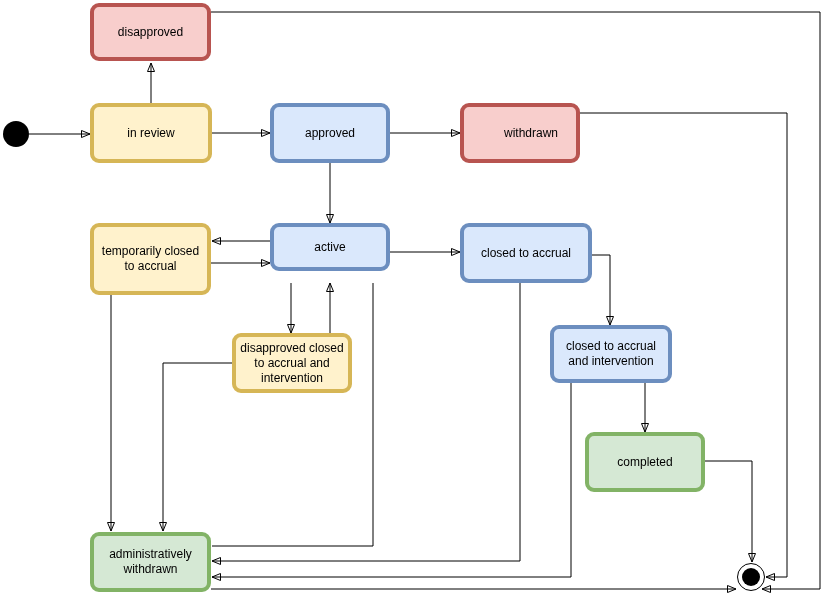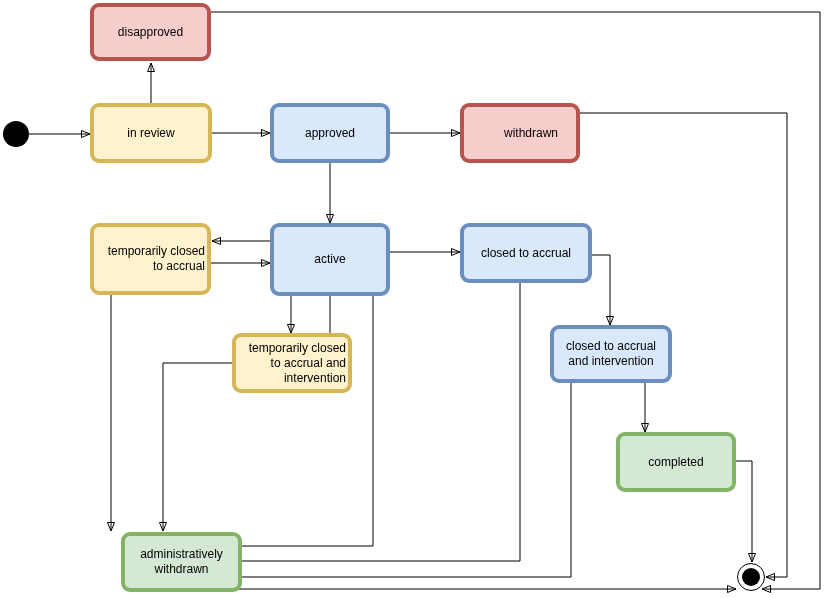--- a/index.html
+++ b/index.html
@@ -32,31 +32,31 @@
     border: 4px solid #ef4444;
     display: flex;
     align-items: center;
     justify-content: center;
     text-align: center;
     font-size: 12px;
     line-height: 15px;
     color: #000000;
     padding: 0 2px;
   }
-  .state.yellow { background: var(--yellow-fill); border-color: var(--yellow-stroke); text-align: right; }
+  .state.yellow { background: var(--yellow-fill); border-color: var(--yellow-stroke); }
   .state.blue   { background: var(--blue-fill);   border-color: var(--blue-stroke); }
   .state.red    { background: var(--red-fill);    border-color: var(--red-stroke); }
-  .state.green  { background: var(--green-fill);  border-color: var(--green-stroke); margin-left: 31px; }
+  .state.green  { background: var(--green-fill);  border-color: var(--green-stroke); }
 
   .n-disapproved { left: 90px;  top: 3px;   width: 121px; height: 58px; }
   .n-in-review   { left: 90px;  top: 103px; width: 122px; height: 60px; }
   .n-approved    { left: 270px; top: 103px; width: 120px; height: 60px; }
   .n-withdrawn   { left: 460px; top: 103px; width: 120px; height: 60px; padding-left: 24px; }
   .n-tca         { left: 90px;  top: 223px; width: 121px; height: 72px; }
-  .n-active      { left: 270px; top: 223px; width: 120px; height: 73px; }
+  .n-active      { left: 270px; top: 223px; width: 120px; height: 48px; }
   .n-cta         { left: 460px; top: 223px; width: 132px; height: 60px; }
   .n-tcai        { left: 232px; top: 333px; width: 120px; height: 60px; }
   .n-ctai        { left: 550px; top: 325px; width: 122px; height: 58px; }
   .n-completed   { left: 585px; top: 432px; width: 120px; height: 60px; }
   .n-admin       { left: 90px;  top: 532px; width: 121px; height: 60px; }
 
   .start-node {
     position: absolute;
     left: 3px; top: 121px;
     width: 26px; height: 26px;
@@ -138,21 +138,21 @@
 
   <div class="state blue n-active">
     <span>active</span>
   </div>
 
   <div class="state blue n-cta">
     <span>closed to accrual</span>
   </div>
 
   <div class="state yellow n-tcai">
-    <span>temporarily closed to accrual and intervention</span>
+    <span>disapproved closed to accrual and intervention</span>
   </div>
 
   <div class="state blue n-ctai">
     <span>closed to accrual and intervention</span>
   </div>
 
   <div class="state green n-completed">
     <span>completed</span>
   </div>
 

